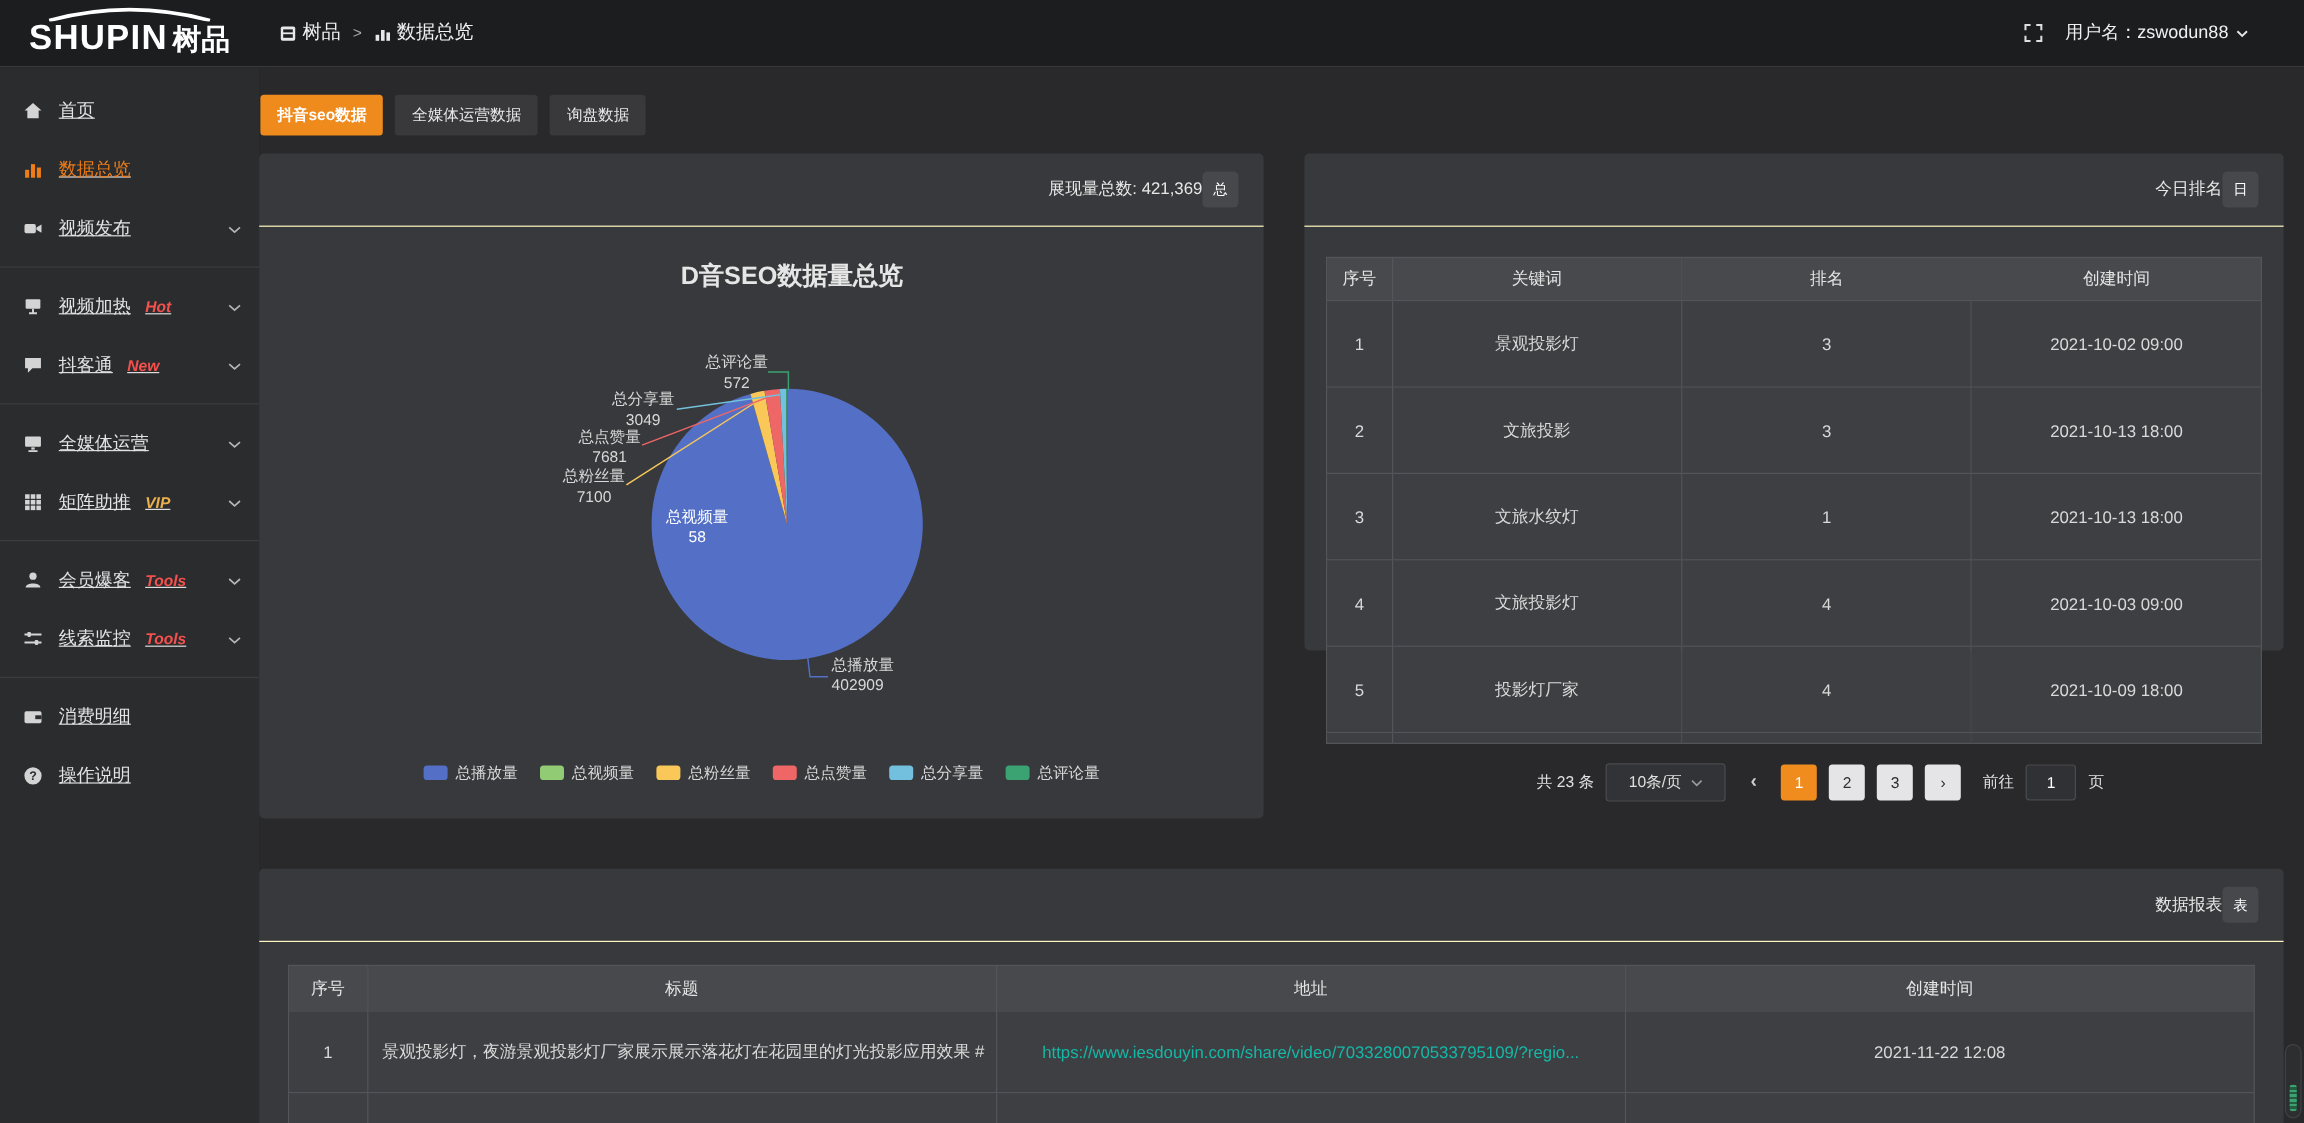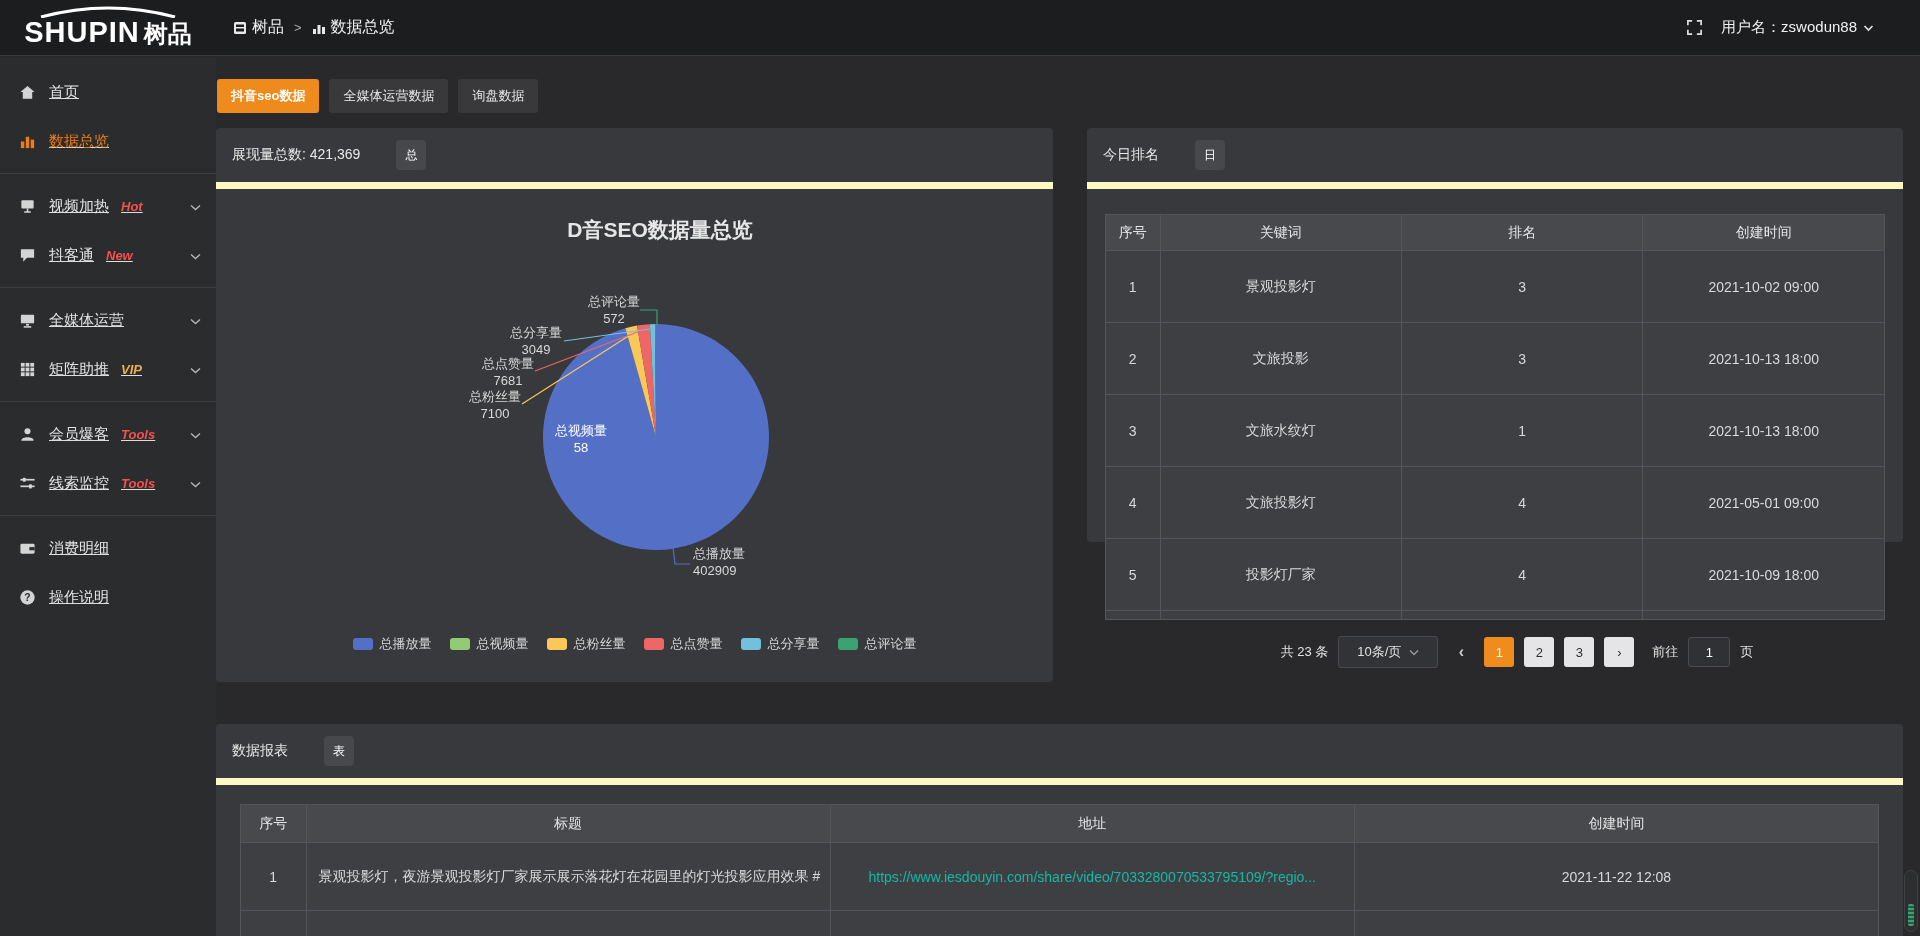--- a/index.html
+++ b/index.html
@@ -33,22 +33,22 @@
   .side-divider { height:1px; background:#3c3d40; margin:7px 0 8px 0; }
 
   
   .tabs-row { position:absolute; left:217px; top:79px; display:flex; gap:10px; z-index:2; }
   .tab-btn { height:34px; padding:0 14px; border-radius:3px; background:#39393c; color:#e8e8e8;
              font-size:13px; display:flex; align-items:center; cursor:pointer; }
   .tab-btn.active { background:#ef8a1c; color:#fff; font-weight:bold; }
 
   
   .card { position:absolute; background:#38393c; border-radius:4px; }
-  .card-header { height:61px; border-bottom:7px solid #fef9c3; display:flex; align-items:center;
-                 justify-content:flex-start; padding:0 21px 0 16px;gap:36px; }
+  .card-header { height:61px; border-bottom:1px solid #fef9c3; display:flex; align-items:center;
+                 justify-content:flex-end; padding:0 21px 0 16px; }
   .card-title { font-size:14px; color:#e8e8e8; }
   .corner-btn { width:30px; height:30px; border-radius:4px; background:#47484c; color:#fff; font-size:12px;
                 display:flex; align-items:center; justify-content:center; cursor:pointer; }
 
   #card-overview { left:216px; top:128px; width:837px; height:554px; }
   #card-ranking  { left:1087px; top:128px; width:816px; height:414px; }
   #card-report   { left:216px; top:724px; width:1687px; height:300px; }
 
   
   #pie-svg { display:block; }
@@ -153,20 +153,30 @@
       <svg class="sicon" width="17" height="17" viewBox="0 0 18 18">
           <rect x="2" y="9" width="3.6" height="7" fill="#ee7d18"></rect>
           <rect x="7.2" y="4" width="3.6" height="12" fill="#ee7d18"></rect>
           <rect x="12.4" y="7" width="3.6" height="9" fill="#ee7d18"></rect>
         </svg>
       <span>数据总览</span>
     </div>
 
 
 
+    <div class="side-item">
+      <svg class="sicon" width="17" height="17" viewBox="0 0 18 18">
+          <rect x="1.5" y="5" width="10" height="8" rx="1.5" fill="#d4d4d4"></rect>
+          <path d="M12 8 L16.5 5.3 V12.7 L12 10 Z" fill="#d4d4d4"></path>
+        </svg>
+      <span>视频发布</span>
+      <svg class="chev" width="11" height="7" viewBox="0 0 11 7">
+          <polyline points="1,1.5 5.5,5.5 10,1.5" fill="none" stroke="#b5b5b5" stroke-width="1.4"></polyline>
+        </svg>
+    </div>
 
     <div class="side-divider"></div>
 
     <div class="side-item">
       <svg class="sicon" width="17" height="17" viewBox="0 0 18 18">
           <rect x="2.5" y="2.5" width="13" height="8.5" rx="1" fill="#d4d4d4"></rect>
           <path d="M9 11 V14.2 M5.5 14.8 H12.5" stroke="#d4d4d4" stroke-width="1.7" fill="none"></path>
         </svg>
       <span>视频加热</span>
       <span class="badge">Hot</span>
@@ -373,21 +383,21 @@
           <tr>
             <td>3</td>
             <td>文旅水纹灯</td>
             <td>1</td>
             <td>2021-10-13 18:00</td>
           </tr>
           <tr>
             <td>4</td>
             <td>文旅投影灯</td>
             <td>4</td>
-            <td>2021-05-01 09:00</td>
+            <td>2021-10-03 09:00</td>
           </tr>
           <tr>
             <td>5</td>
             <td>投影灯厂家</td>
             <td>4</td>
             <td>2021-10-09 18:00</td>
           </tr>
           <tr class="clip-row">
               <td></td>
               <td></td>

